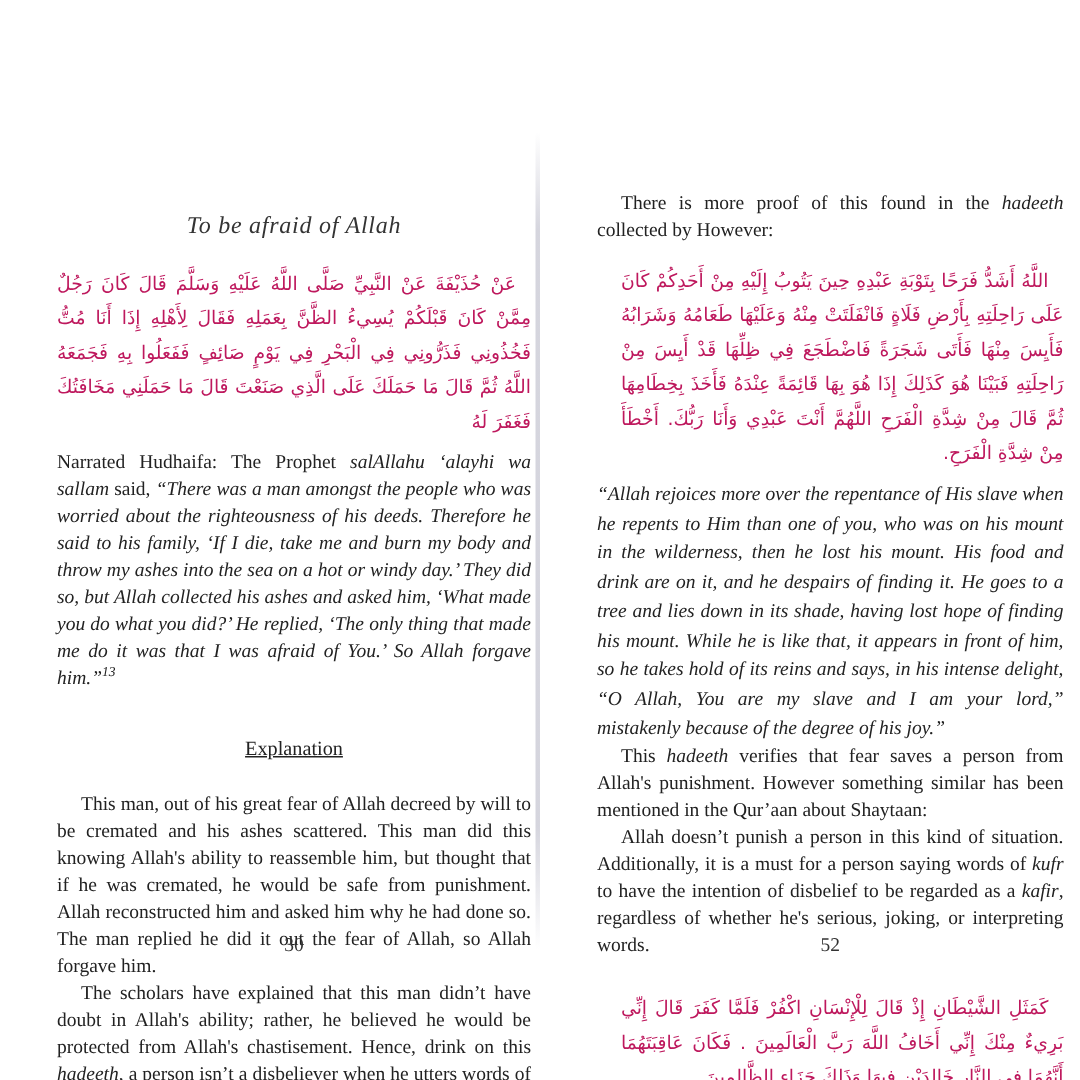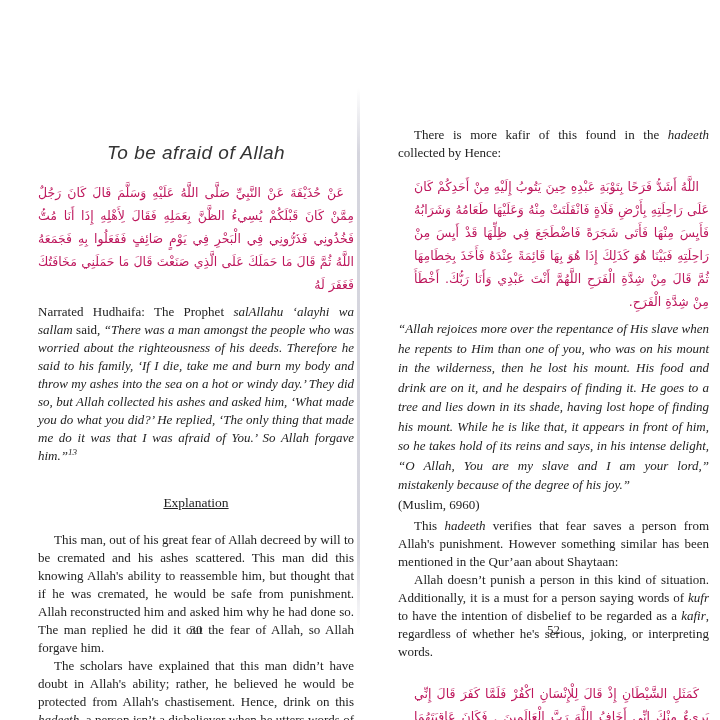--- a/index.html
+++ b/index.html
@@ -14,22 +14,22 @@
     position:absolute;left:357px;top:88px;width:3px;height:545px;
     background:linear-gradient(to bottom, rgba(210,210,220,0), rgba(206,206,216,0.85) 12%, rgba(206,206,216,0.85) 85%, rgba(210,210,220,0));
     border-radius:2px;
   }
   .page{position:absolute;top:0;height:720px;}
   .page.left{left:38px;width:316px;}
   .page.right{left:398px;width:311px;}
   p{margin:0;}
   .title{
     margin:142px 0 0 0;text-align:center;font-weight:normal;
-    font-style:italic;font-size:19px;letter-spacing:0.5px;
-    font-family:Liberation Sans, sans-serif;color:#343434;
+    font-style:italic;font-size:16px;letter-spacing:0.5px;
+    font-family:Liberation Serif, serif;color:#343434;
   }
   .arabic{
     direction:rtl;text-align:justify;text-indent:10px;
     font-family:"DejaVu Sans", sans-serif;
     font-size:12.5px;line-height:23px;color:#be185d;
   }
   .left .arabic{margin:17px 0 7px 0;}
   .body{
     font-size:13px;line-height:18px;text-align:justify;color:#222;
   }
@@ -66,26 +66,25 @@
     <h2 class="expl">Explanation</h2>
 
     <p class="body ind">This man, out of his great fear of Allah decreed by will to be cremated and his ashes scattered. This man did this knowing Allah's ability to reassemble him, but thought that if he was cremated, he would be safe from punishment. Allah reconstructed him and asked him why he had done so. The man replied he did it out the fear of Allah, so Allah forgave him.</p>
 
     <p class="body ind"><span>The scholars have explained that this man didn’t have doubt in Allah's ability; rather, he believed he would be protected from Allah's chastisement. Hence, drink on this </span><span class="it">hadeeth</span><span>, a person isn’t a disbeliever when he utters words of disbelief unintentionally.</span></p>
 
     <div class="pagenum">30</div>
   </section>
 
   <section class="page right">
-    <p class="body ind intro"><span>There is more kafir of this found in the </span><span class="it">hadeeth</span><span> collected by Hence:</span></p>
+    <p class="body ind intro"><span>There is more proof of this found in the </span><span class="it">hadeeth</span><span> collected by However:</span></p>
 
     <p class="arabic" dir="rtl" lang="ar">اللَّهُ أَشَدُّ فَرَحًا بِتَوْبَةِ عَبْدِهِ حِينَ يَتُوبُ إِلَيْهِ مِنْ أَحَدِكُمْ كَانَ عَلَى رَاحِلَتِهِ بِأَرْضِ فَلَاةٍ فَانْفَلَتَتْ مِنْهُ وَعَلَيْهَا طَعَامُهُ وَشَرَابُهُ فَأَيِسَ مِنْهَا فَأَتَى شَجَرَةً فَاضْطَجَعَ فِي ظِلِّهَا قَدْ أَيِسَ مِنْ رَاحِلَتِهِ فَبَيْنَا هُوَ كَذَلِكَ إِذَا هُوَ بِهَا قَائِمَةً عِنْدَهُ فَأَخَذَ بِخِطَامِهَا ثُمَّ قَالَ مِنْ شِدَّةِ الْفَرَحِ اللَّهُمَّ أَنْتَ عَبْدِي وَأَنَا رَبُّكَ. أَخْطَأَ مِنْ شِدَّةِ الْفَرَحِ.</p>
 
     <p class="body it-block">“Allah rejoices more over the repentance of His slave when he repents to Him than one of you, who was on his mount in the wilderness, then he lost his mount. His food and drink are on it, and he despairs of finding it. He goes to a tree and lies down in its shade, having lost hope of finding his mount. While he is like that, it appears in front of him, so he takes hold of its reins and says, in his intense delight, “O Allah, You are my slave and I am your lord,” mistakenly because of the degree of his joy.”</p>
-    <p class="body ref">(Muslim, 6960)</p>
 
     <p class="body ind"><span>This </span><span class="it">hadeeth</span><span> verifies that fear saves a person from Allah's punishment. However something similar has been mentioned in the Qur’aan about Shaytaan:</span></p>
 
     <p class="body ind"><span>Allah doesn’t punish a person in this kind of situation. Additionally, it is a must for a person saying words of </span><span class="it">kufr</span><span> to have the intention of disbelief to be regarded as a </span><span class="it">kafir</span><span>, regardless of whether he's serious, joking, or interpreting words.</span></p>
 
     <p class="arabic quran" dir="rtl" lang="ar">كَمَثَلِ الشَّيْطَانِ إِذْ قَالَ لِلْإِنْسَانِ اكْفُرْ فَلَمَّا كَفَرَ قَالَ إِنِّي بَرِيءٌ مِنْكَ إِنِّي أَخَافُ اللَّهَ رَبَّ الْعَالَمِينَ . فَكَانَ عَاقِبَتَهُمَا أَنَّهُمَا فِي النَّارِ خَالِدَيْنِ فِيهَا وَذَلِكَ جَزَاء الظَّالِمِينَ.</p>
 
     <div class="pagenum">52</div>
   </section>
 </div>

